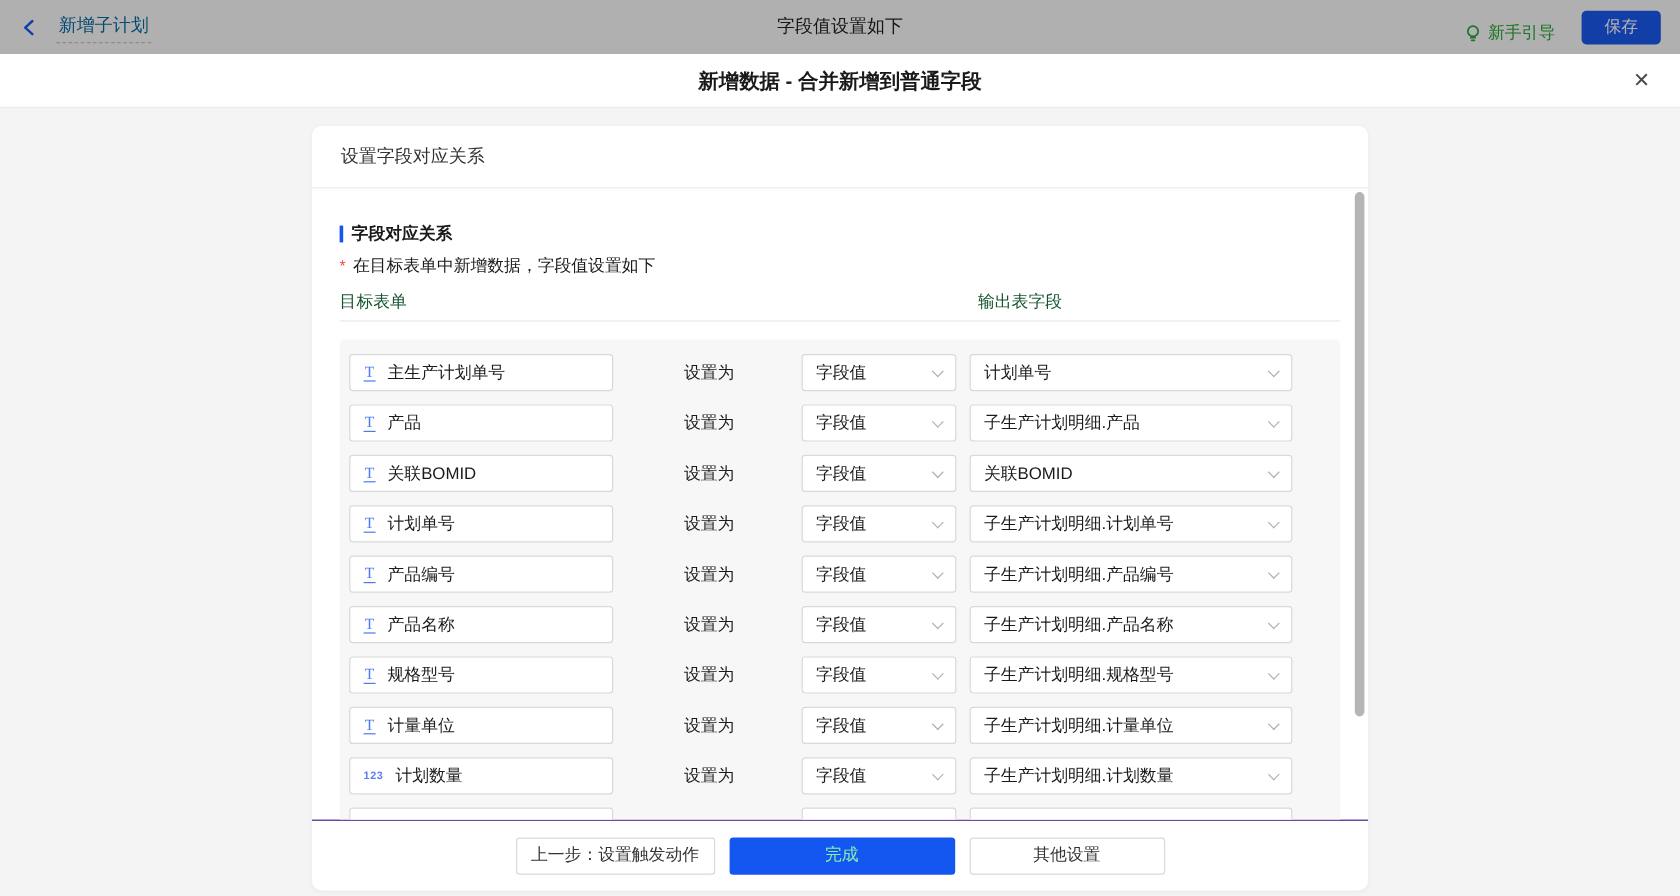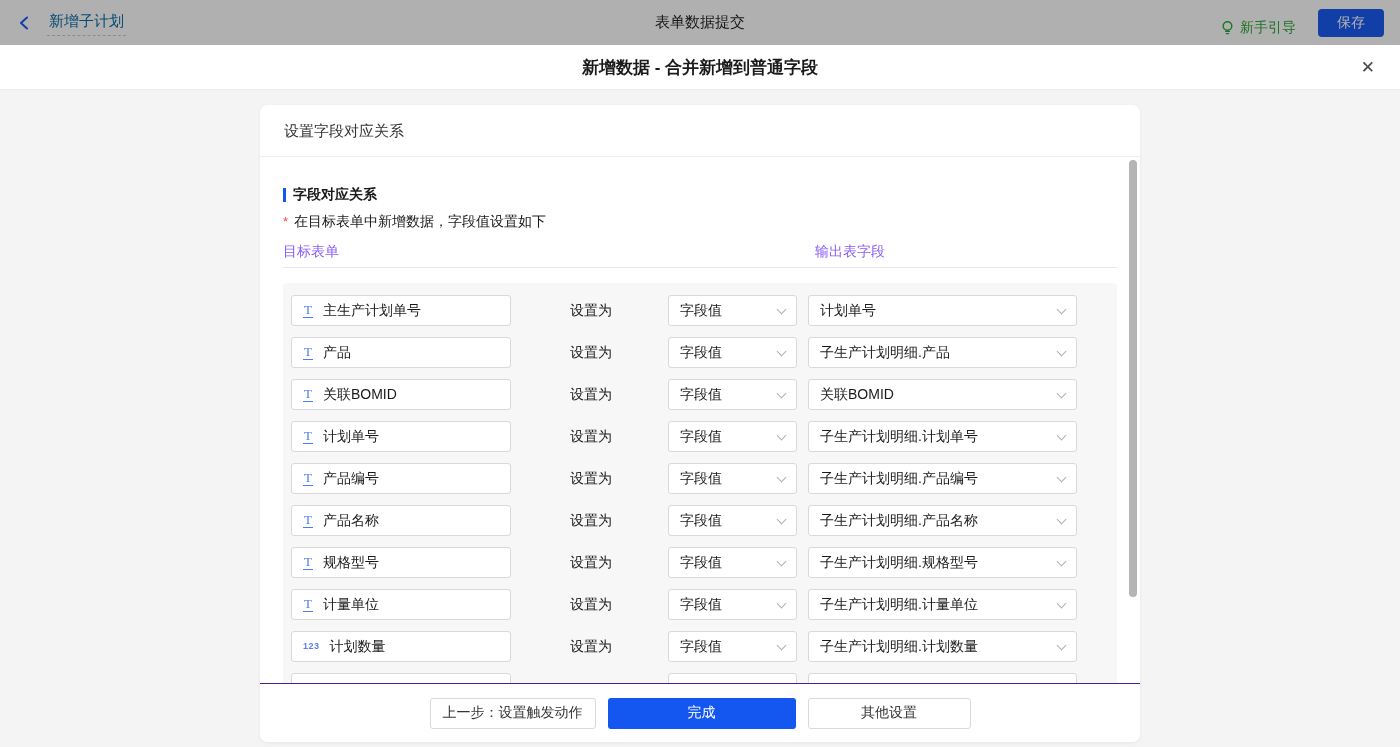--- a/index.html
+++ b/index.html
@@ -34,21 +34,21 @@
   .card-head { flex:none; height:52px; line-height:51px; padding:0 24px;
     font-size:15px; color:#333; border-bottom:1px solid #ececec; }
   .card-body { flex:1 1 auto; position:relative; overflow:hidden; padding:0 23px; }
 
   .sec-title { margin-top:29px; display:flex; align-items:center; font-size:14px; font-weight:700; }
   .sec-bar { width:3px; height:14px; margin-right:7px; }
   .hint { margin-top:9px; font-size:14px; color:#1a1a1a; }
   .hint .req { margin-right:6px; font-size:13px; }
 
   .col-heads { position:relative; margin-top:12px; height:25px; border-bottom:1px solid #e8e8e8;
-    font-size:14px; color:#8b5cf6; }
+    font-size:14px; color:#14532d; }
   .col-left { position:absolute; left:0; top:0; }
   .col-right { position:absolute; left:532px; top:0; }
 
   .rows-panel { margin-top:15px; background:#f7f7f8; border-radius:4px; padding:12px 8px; }
   .map-row { position:relative; height:31px; margin-bottom:11px; }
   .fbox { position:absolute; left:0; top:0; width:220px; height:31px;
     background:#fff; border:1px solid #d9d9d9; border-radius:3px;
     display:flex; align-items:center; padding:0 11px; gap:10px; cursor:pointer; }
   .ficon { flex:none; line-height:1; }
   .ficon.txt { font-family:"Liberation Serif","DejaVu Serif",serif; font-size:13px;
@@ -64,36 +64,36 @@
   .chev { position:absolute; right:11px; top:50%; width:7px; height:7px; margin-top:-5px;
     border-right:1.5px solid #b0b0b3; border-bottom:1.5px solid #b0b0b3; transform:rotate(45deg); }
 
   .scroll-thumb { position:absolute; right:3px; top:3px; width:8px; height:437px;
     background:#b5b5b8; border-radius:4px; cursor:pointer; }
 
   .card-foot { flex:none; height:59px; background:#fff; border-top:1px solid #4c1d95;
     display:flex; align-items:center; justify-content:center; gap:12px; }
   .btn { height:31px; border:1px solid #d9d9d9; border-radius:3px; background:#fff;
     font-size:14px; color:#333; font-family:inherit; padding:0 12px; cursor:pointer; }
-  .btn.primary { width:188px; color:#ffffff; border:none; }
+  .btn.primary { width:188px; color:#86efac; border:none; }
   .btn.other { width:163px; }
 </style>
 </head>
 <body>
 
 <div class="topbar">
   <div class="tb-left">
     <span class="back-btn">
       <svg width="18" height="18" viewBox="0 0 18 18">
         <polyline points="11,3.5 5,9 11,14.5" fill="none" stroke="#1456f0" stroke-width="2" stroke-linecap="round" stroke-linejoin="round"></polyline>
       </svg>
     </span>
     <span class="tb-title">新增子计划</span>
   </div>
-  <div class="tb-center">表单数据提交</div>
+  <div class="tb-center">字段值设置如下</div>
   <div class="tb-right">
     <span class="guide" style="color:#26a52f">
       <svg width="15" height="16" viewBox="0 0 15 16">
         <circle cx="7.5" cy="6" r="4.3" fill="none" stroke="#26a52f" stroke-width="1.4"></circle>
         <line x1="5.7" y1="11.4" x2="9.3" y2="11.4" stroke="#26a52f" stroke-width="1.4" stroke-linecap="round"></line>
         <line x1="6.4" y1="13.6" x2="8.6" y2="13.6" stroke="#26a52f" stroke-width="1.4" stroke-linecap="round"></line>
       </svg>
       <span>新手引导</span>
     </span>
     <button class="save-btn" style="background:#1456f0">保存</button>

